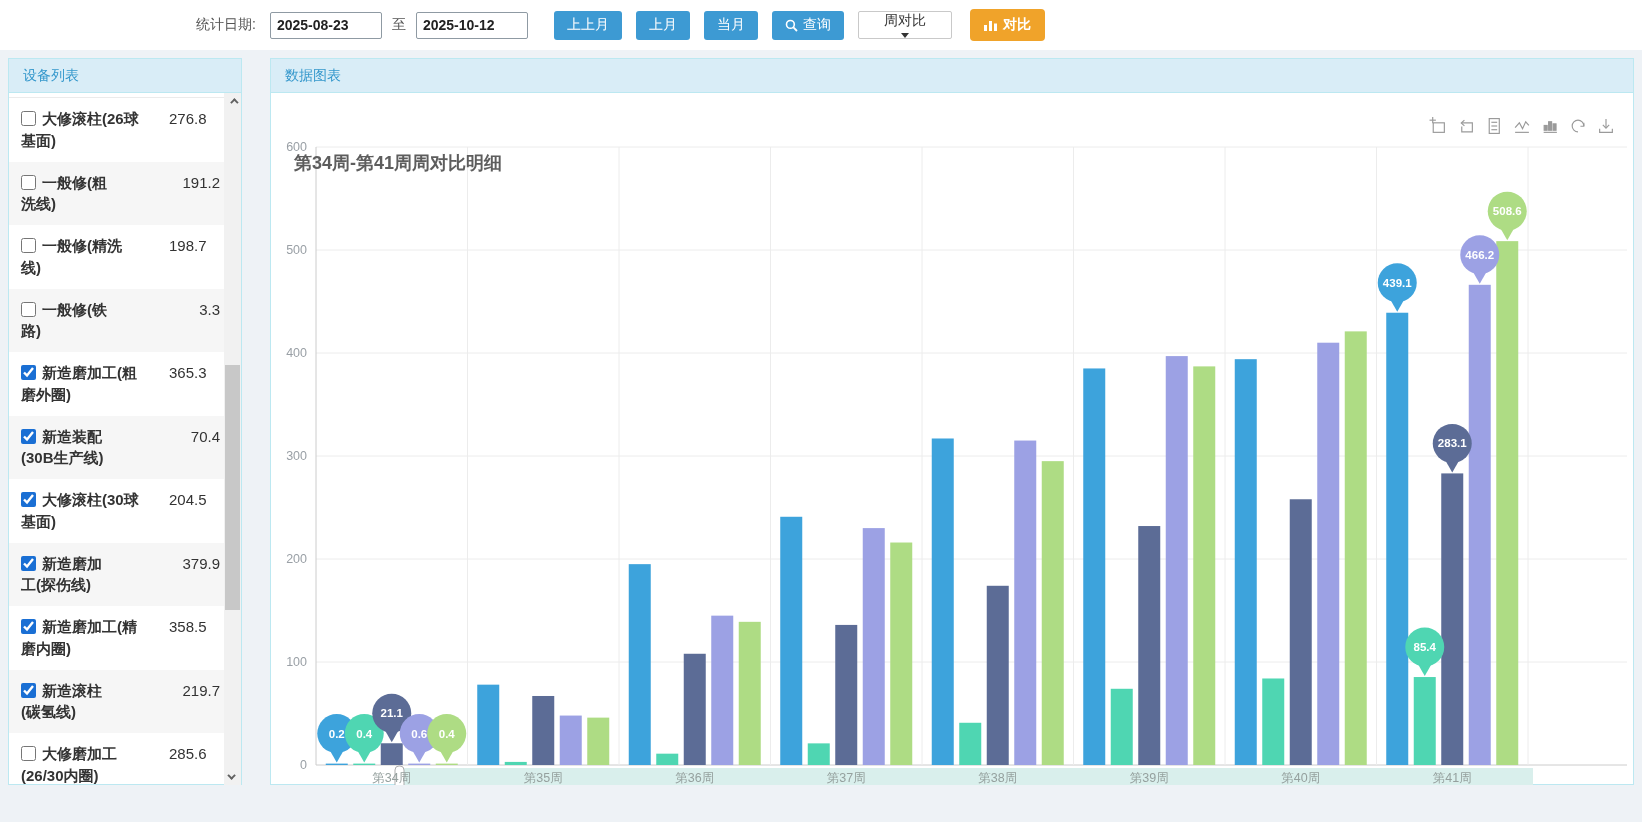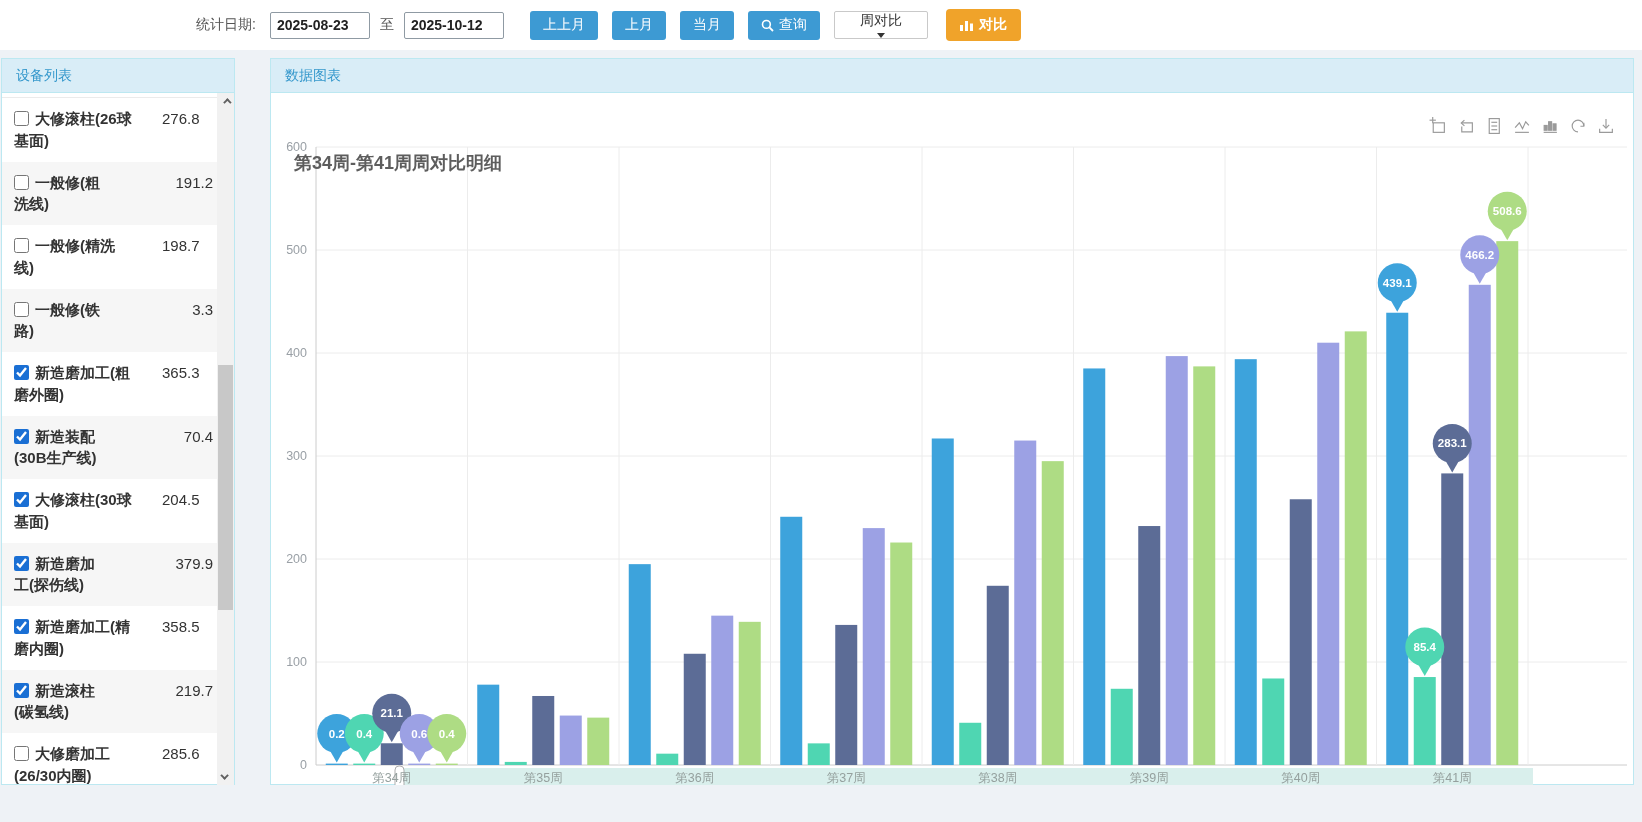--- a/index.html
+++ b/index.html
@@ -1,31 +1,31 @@
 <!DOCTYPE html>
 <html><head>
 <meta charset="utf-8">
 <style>
   * { margin:0; padding:0; box-sizing:border-box; }
   html,body { width:1642px; height:822px; background:#eef2f6; font-family:"Liberation Sans", sans-serif; overflow:hidden; position:relative; }
 
   
   .topbar { position:absolute; left:0; top:0; width:1642px; height:50px; background:#ffffff; display:flex; align-items:center; padding-left:196px; gap:14px; }
   .tb-label { font-size:14px; color:#555; }
-  .date-input { width:100px; height:27px; border:1px solid #8f9aa3; border-radius:2px; font-family:"Liberation Sans",sans-serif; font-size:14px; font-weight:bold; color:#222; padding:0 6px; }
+  .date-input { width:112px; height:27px; border:1px solid #8f9aa3; border-radius:2px; font-family:"Liberation Sans",sans-serif; font-size:14px; font-weight:bold; color:#222; padding:0 6px; }
   .between { font-size:14px; color:#555; margin:0 -4px; }
   .btn-blue { height:29px; background:#3d9ad3; color:#fff; border:none; border-radius:3px; font-size:14px; padding:0 13px; cursor:pointer; display:inline-flex; align-items:center; gap:5px; font-family:"Liberation Sans",sans-serif; }
   .btn-orange { height:31px; background:#f0a32a; color:#fff; border:none; border-radius:4px; font-size:14px; font-weight:bold; padding:16px 14px; cursor:pointer; display:inline-flex; align-items:center; gap:6px; font-family:"Liberation Sans",sans-serif; }
   .select-box { width:94px; height:28px; background:#fff; border:1px solid #c9c9c9; border-radius:2px; display:inline-flex; align-items:center; justify-content:space-between; padding:0 9px; font-size:14px; color:#333; cursor:pointer;flex-direction:column; }
   .caret-down { width:0; height:0; border-left:4px solid transparent; border-right:4px solid transparent; border-top:5px solid #333; }
 
   
   .panel { position:absolute; background:#fff; border:1px solid #bce8f1; }
   .panel-header { height:34px; line-height:33px; background:#d9edf7; border-bottom:1px solid #bce8f1; color:#3598cc; font-size:14px; padding-left:14px; }
-  .panel-left  { left:1px;  top:58px; width:234px;  height:727px; }
+  .panel-left  { left:8px;  top:58px; width:234px;  height:727px; }
   .panel-right { left:270px; top:58px; width:1364px; height:727px; }
   .panel-body { position:relative; width:100%; height:692px; overflow:hidden; }
 
   
   .list-wrap { position:relative; height:692px; overflow:hidden; }
   .sliver { height:5px; background:#fff; border-bottom:1px solid #ebebeb; margin-right:17px; }
   .equip-row { display:flex; padding:10px 4px 10px 12px; margin-right:17px; align-items:flex-start; }
   .equip-row.alt { background:#f6f6f6;gap:46px; }
   .row-main { width:120px; font-size:15px; font-weight:bold; color:#333; line-height:1.45; }
   .row-main input[type=checkbox] { width:15px; height:15px; accent-color:#1a6fd4; vertical-align:-2px; margin-right:6px; cursor:pointer; }

